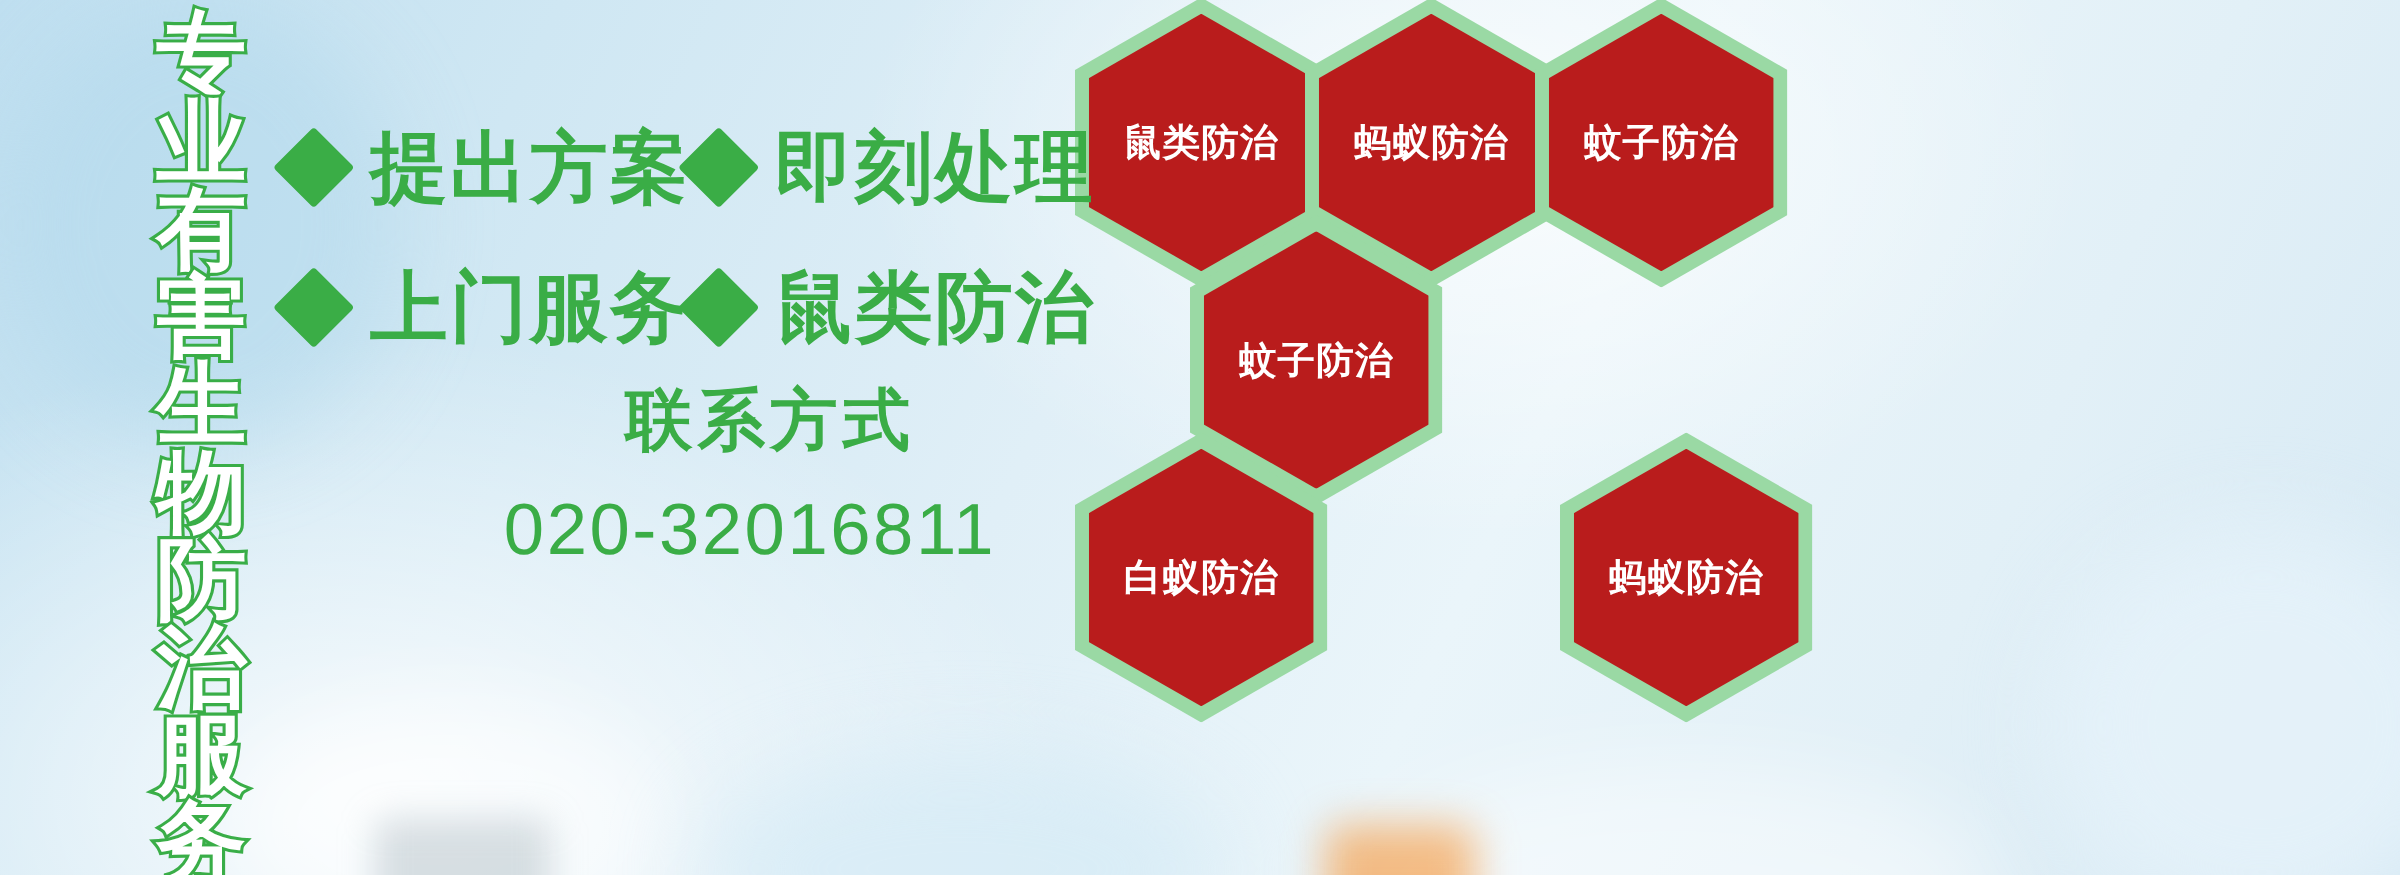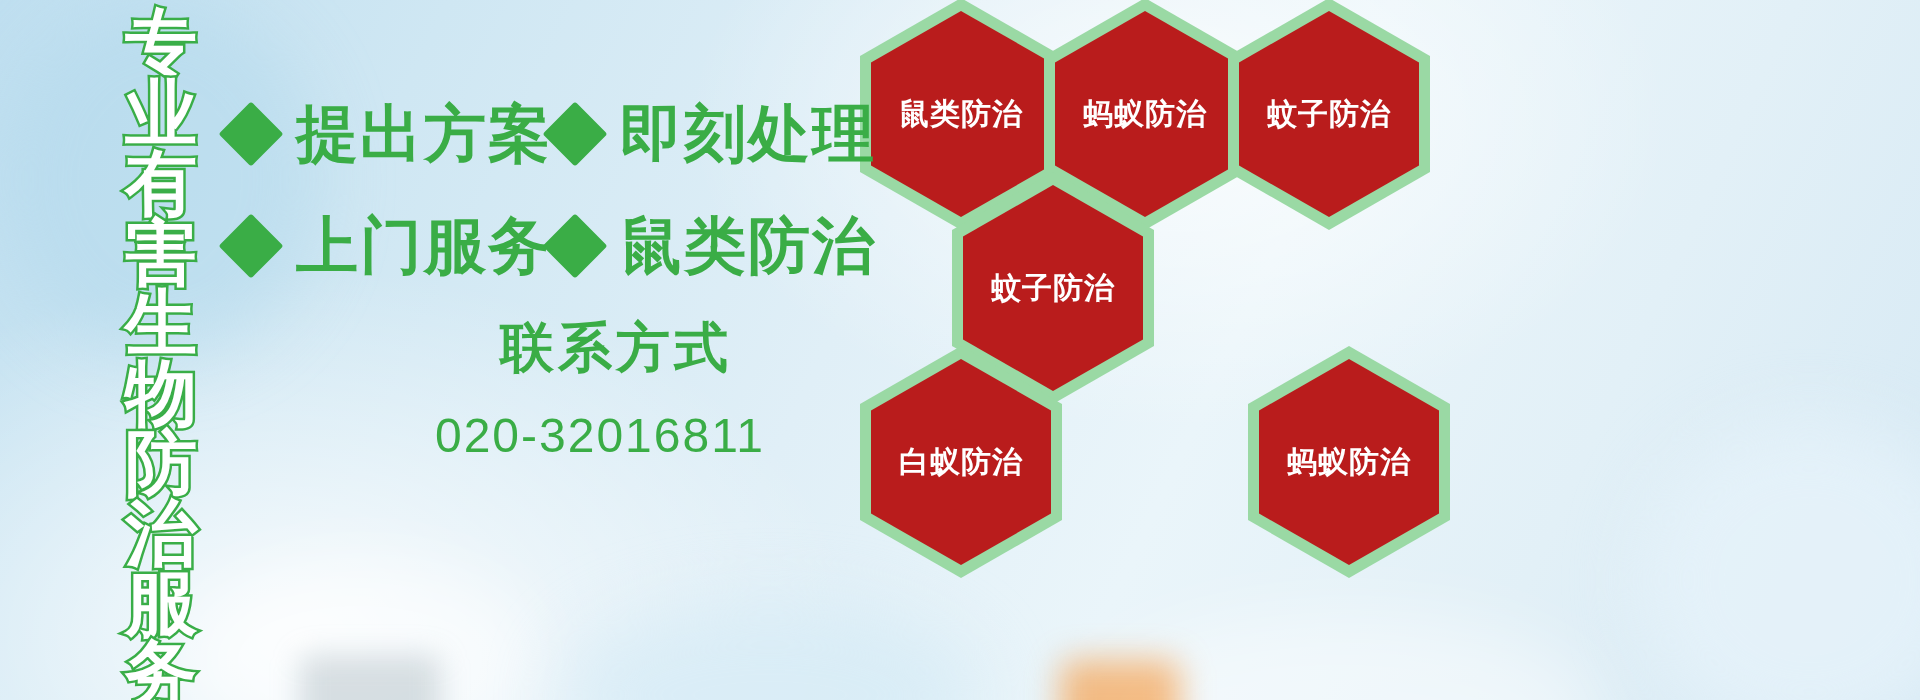--- a/index.html
+++ b/index.html
@@ -49,29 +49,29 @@
     width:46px;height:46px;background:#3aad46;
     transform:rotate(45deg);margin-right:22px;flex:none;border-radius:3px;
   }
   .feat-text{
     font-family:Liberation Mono, monospace;
     font-size:62px;font-weight:bold;color:#3aad46;letter-spacing:2px;white-space:nowrap;
   }
   .feat-gap{width:26px;}
 
   
-  #contact{position:absolute;left:300px;top:312px;width:560px;z-index:6;text-align:center;}
+  #contact{position:absolute;left:300px;top:300px;width:560px;z-index:6;text-align:center;}
   #contact-title{
     font-family:"DejaVu Sans","Liberation Sans",sans-serif;
     font-size:54px;font-weight:bold;color:#3aad46;letter-spacing:4px;
     margin-bottom:14px;padding-left:72px;
   }
   .phone{
     font-family:"Liberation Sans","DejaVu Sans",sans-serif;
-    font-size:48px;font-weight:normal;color:#3aad46;letter-spacing:2px;line-height:74px;
+    font-size:58px;font-weight:normal;color:#3aad46;letter-spacing:2px;line-height:74px;
     padding-left:40px;
   }
 
   
   #hex-cluster{position:absolute;left:848px;top:-6px;width:620px;height:580px;z-index:5;}
   .hex{
     position:absolute;width:202px;height:232px;
     display:flex;align-items:center;justify-content:center;
     clip-path:polygon(50% 0%,100% 25%,100% 75%,50% 100%,0% 75%,0% 25%);
     background:#9ad9a4;

